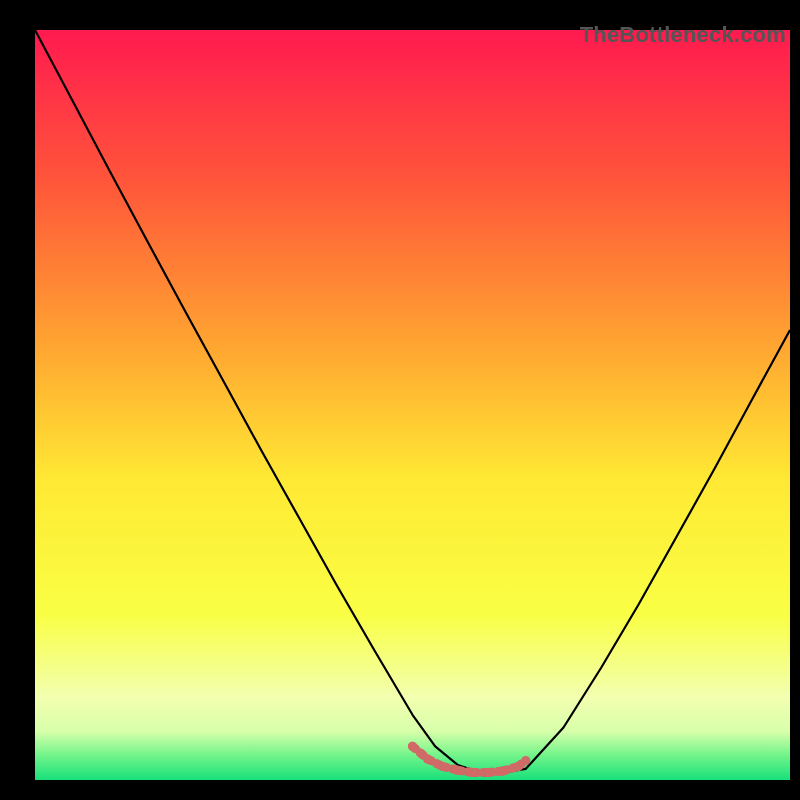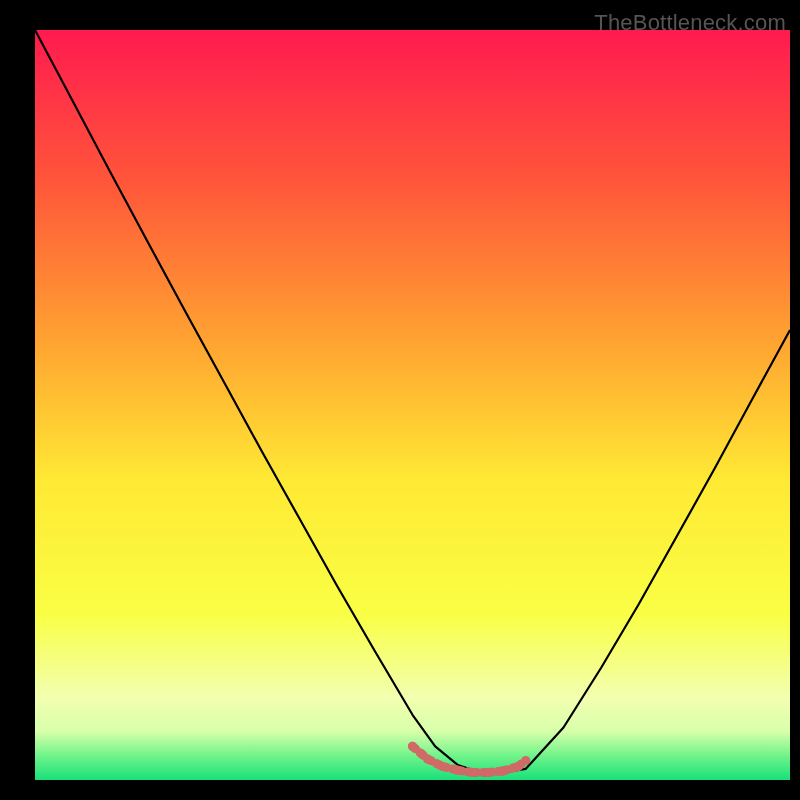--- a/index.html
+++ b/index.html
@@ -12,25 +12,25 @@
     overflow: hidden;
   }
   .frame {
     position: relative;
     width: 800px;
     height: 800px;
     background: #000;
   }
   .watermark {
     position: absolute;
-    top: 10px;
+    top: 22px;
     right: 14px;
     color: #555;
     font-size: 22px;
-    font-weight: 400;
+    font-weight: 700;
     letter-spacing: 0.2px;
     z-index: 50;
   }
   svg.plot {
     position: absolute;
     top: 0;
     left: 0;
   }
 </style>
 </head>

